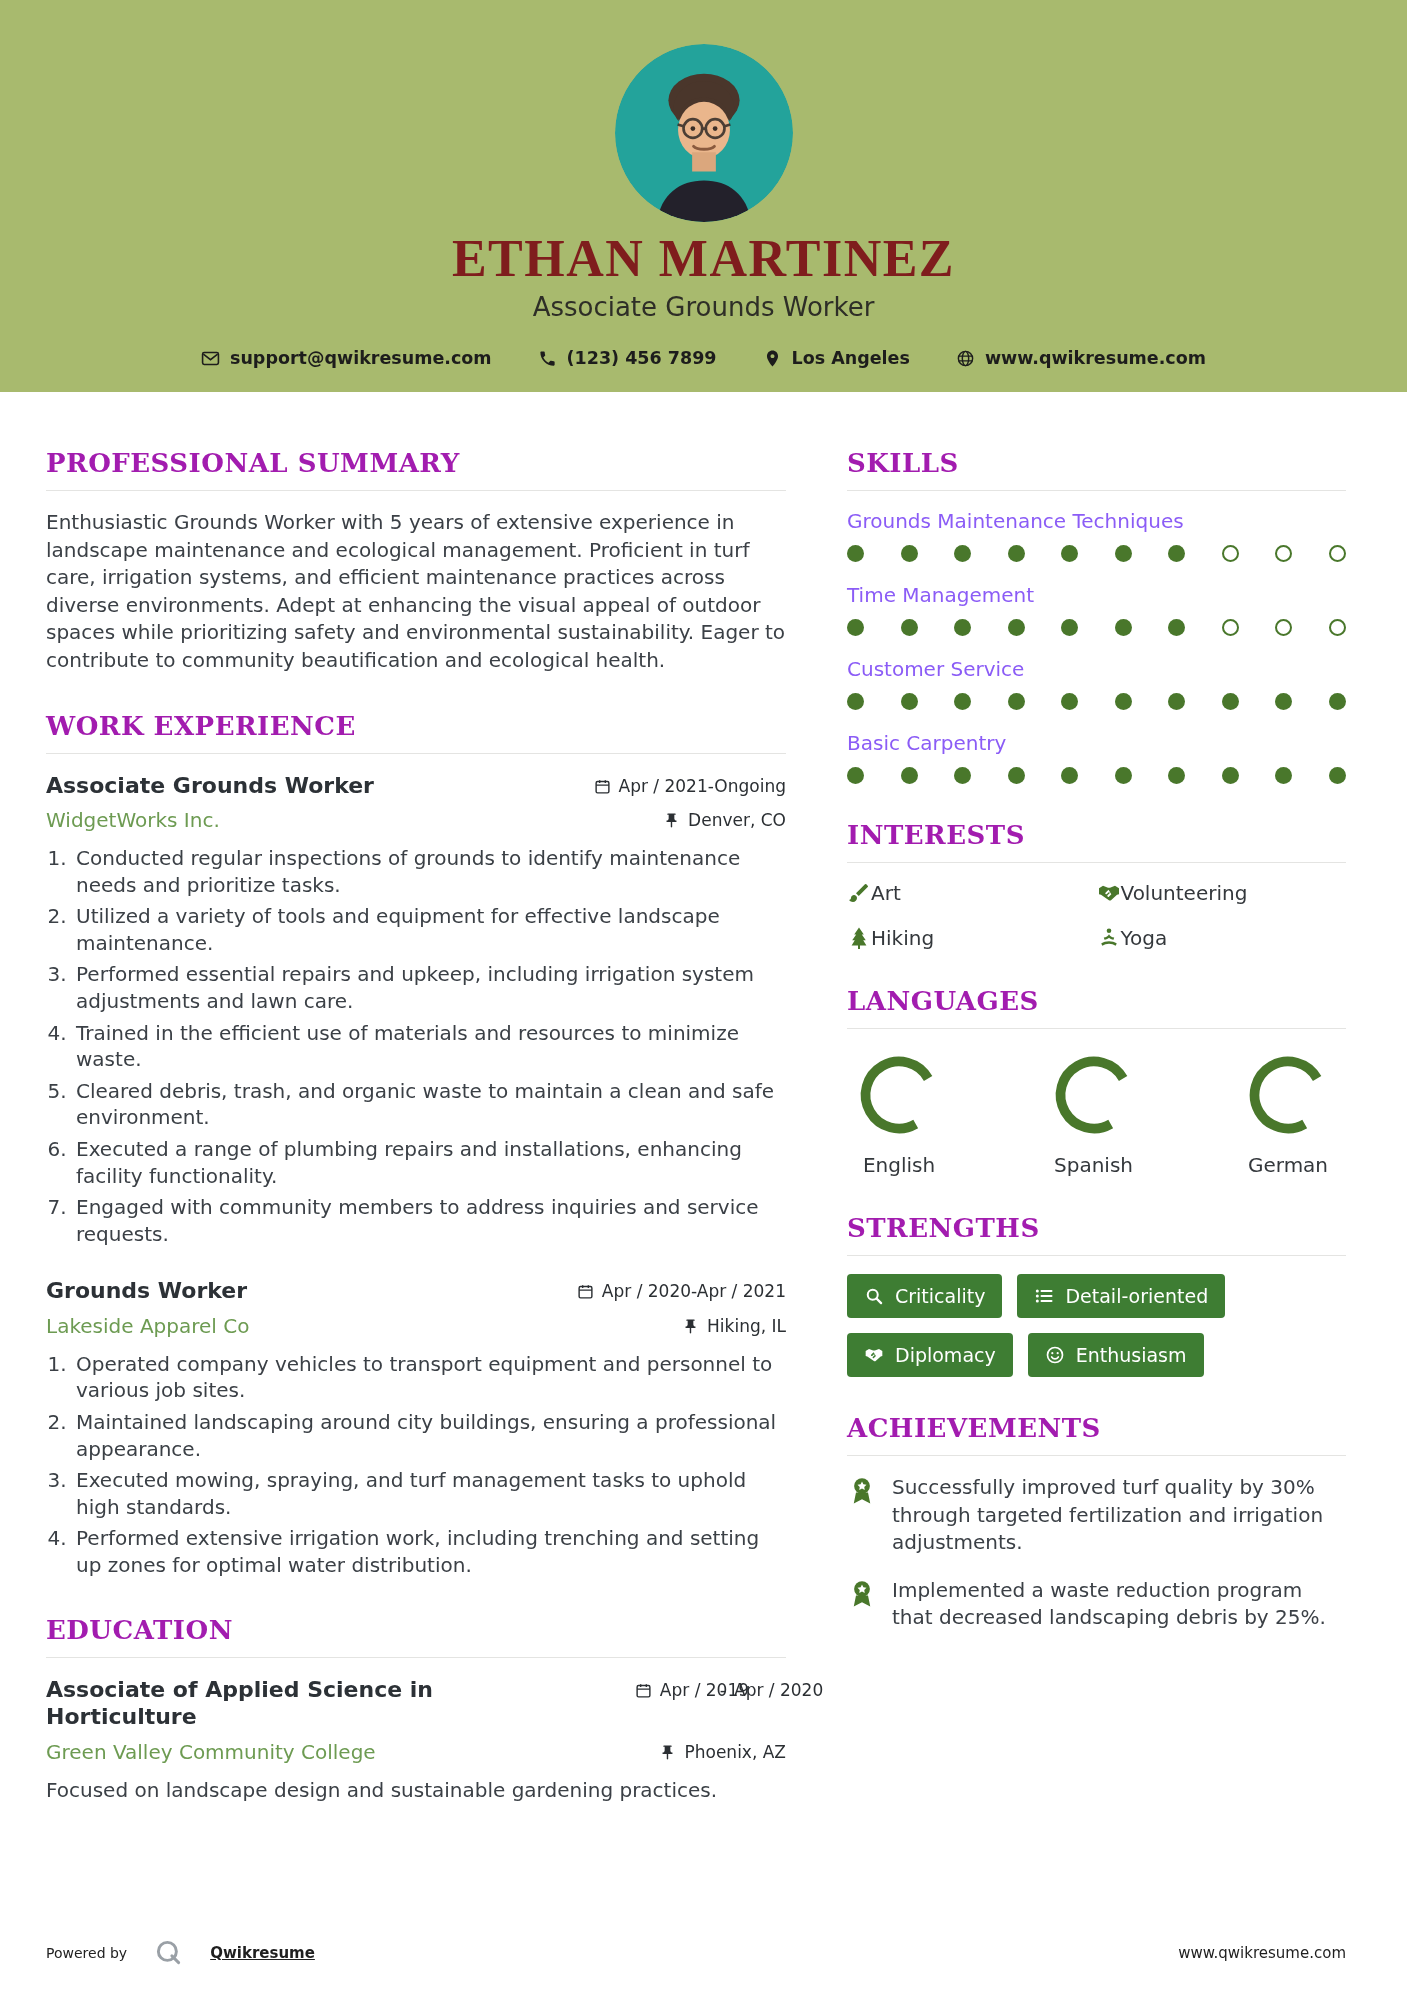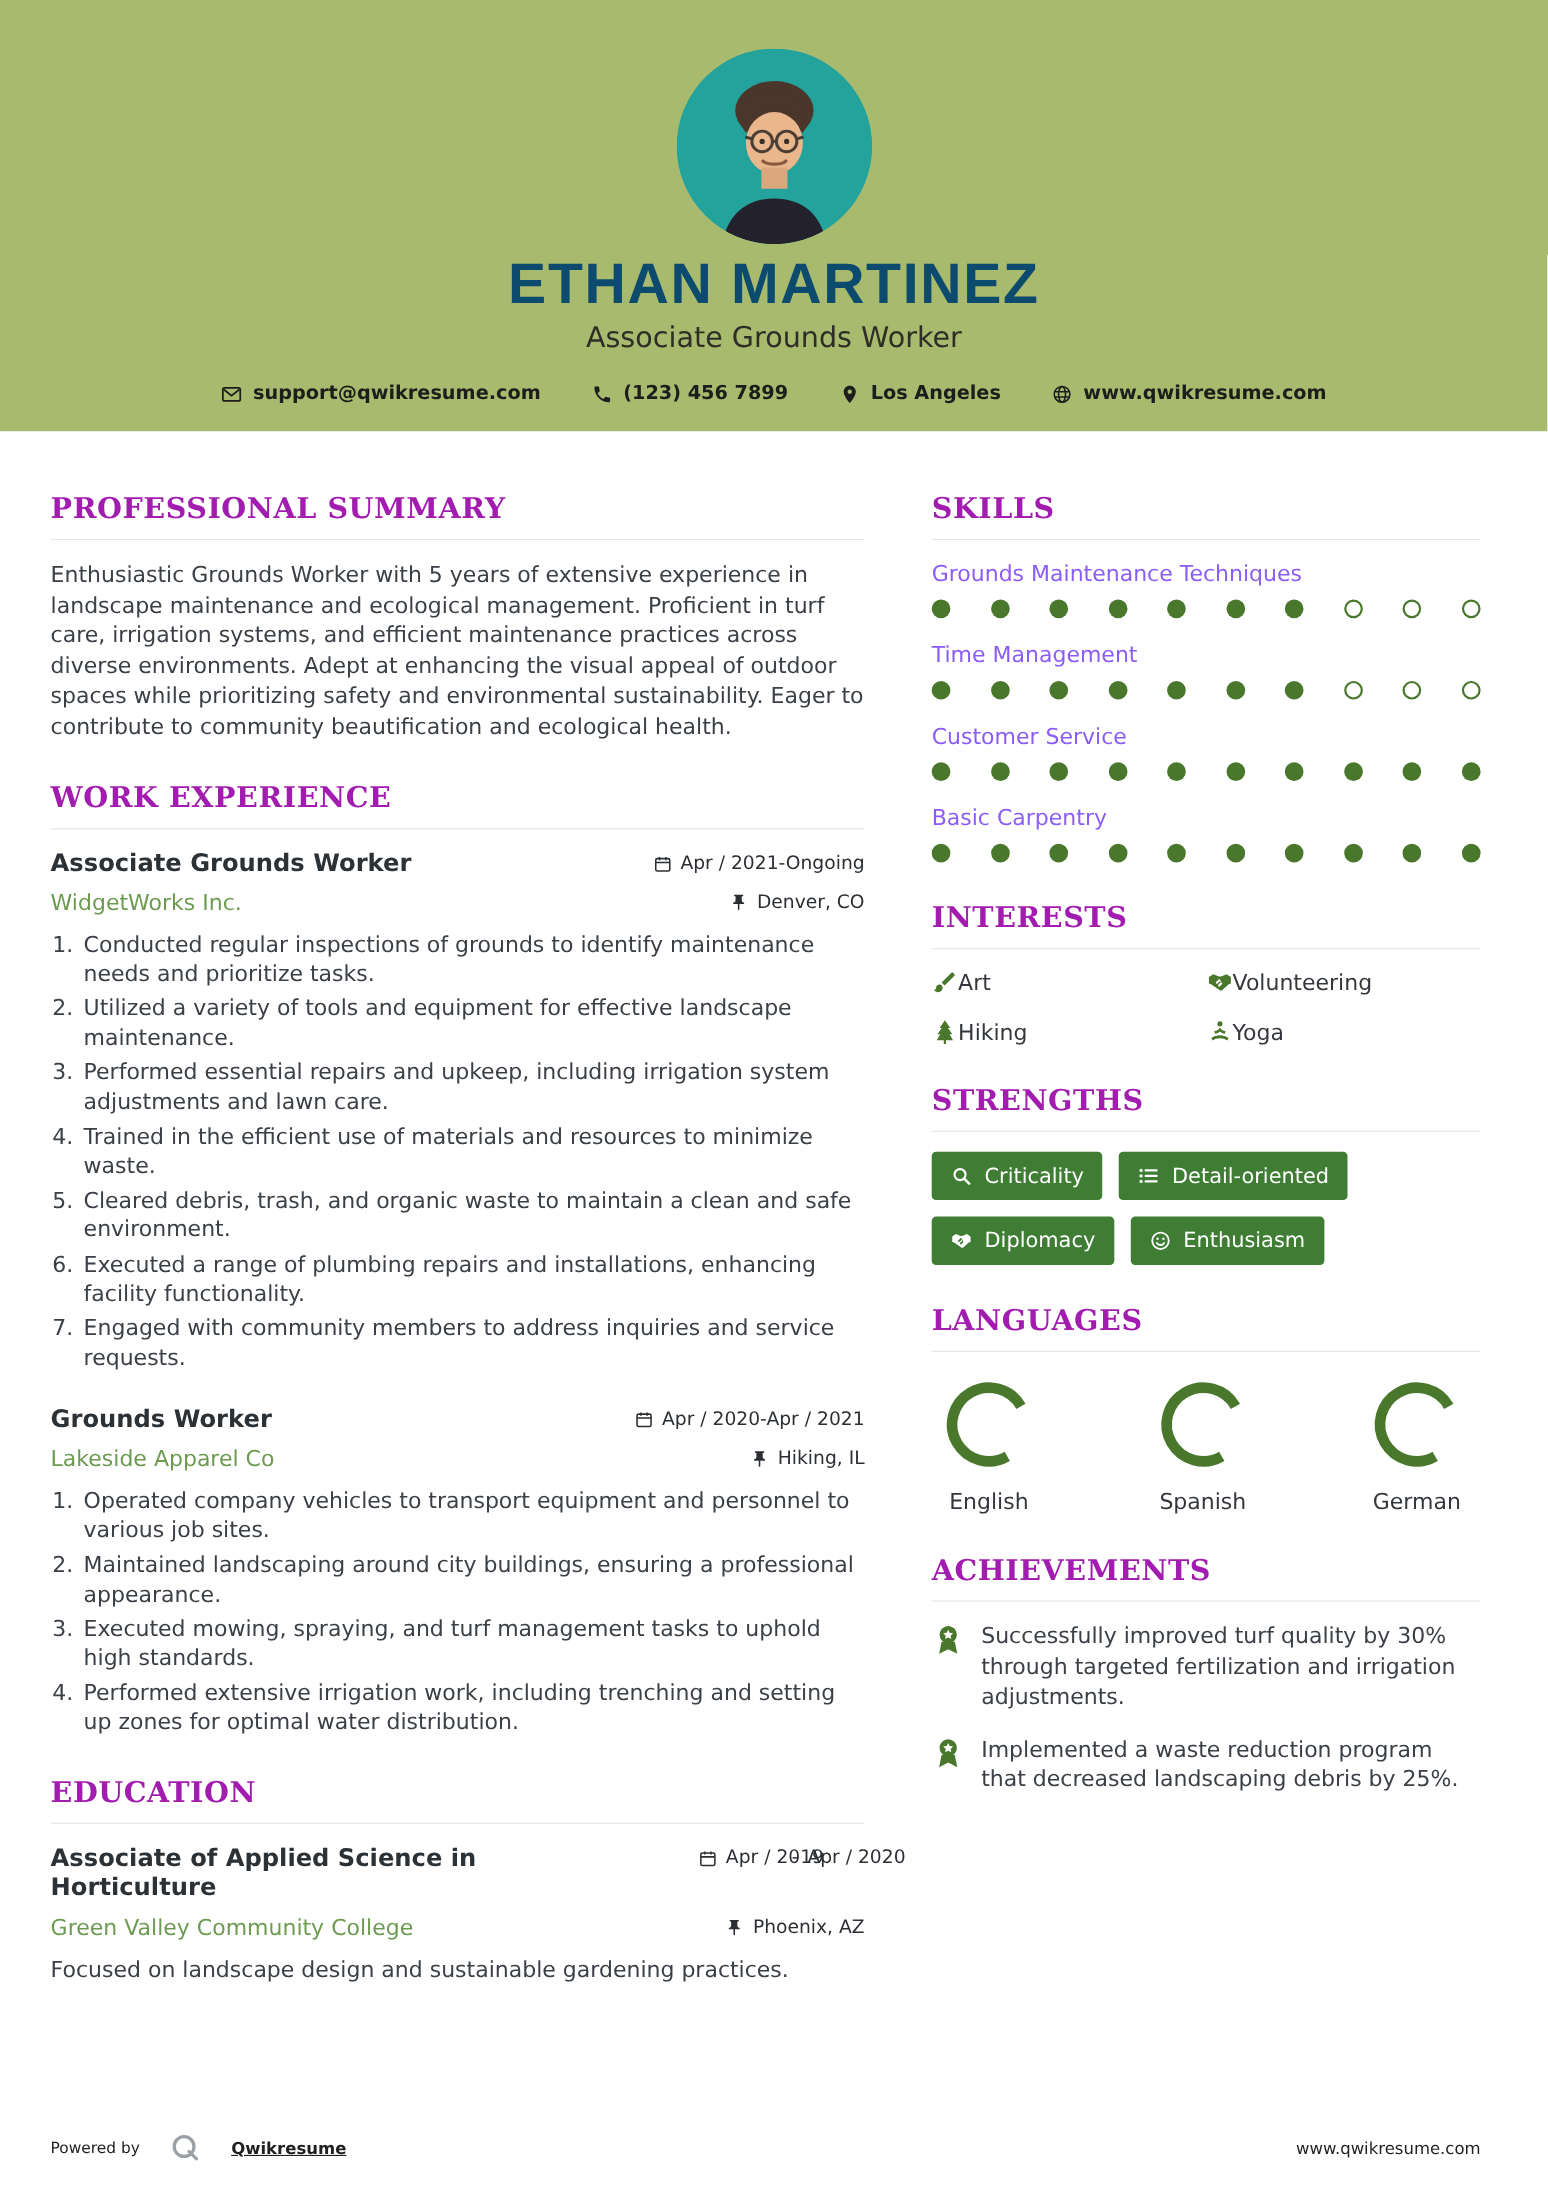--- a/index.html
+++ b/index.html
@@ -7,22 +7,22 @@
   body { width:1407px; }
   .page {
     position:relative; width:1407px; height:1990px; background:#fff;
     font-family:"DejaVu Sans","Liberation Sans",sans-serif; color:#3b4046; overflow:hidden;
   }
   
   .header { height:392px; background:var(--header-bg,#a8ba6e); text-align:center; padding-top:44px; }
   .photo { width:178px; height:178px; margin:0 auto; border-radius:50%; overflow:hidden; }
   .photo svg { display:block; width:100%; height:100%; }
   h1.name {
-    font-family:Liberation Sans, sans-serif; font-weight:700;
-    font-size:52px; letter-spacing:1.5px; color:#0c4a6e; margin-top:8px; line-height:1.1;
+    font-family:Liberation Serif, serif; font-weight:700;
+    font-size:52px; letter-spacing:1.5px; color:#7f1d1d; margin-top:8px; line-height:1.1;
   }
   .subtitle { font-size:26px; color:#2e2e27; margin-top:5px; }
   .contact { display:flex; justify-content:center; align-items:center; gap:46px; margin-top:26px; }
   .contact-item { display:flex; align-items:center; gap:10px; font-size:17.5px; font-weight:600; color:#1d1d1c; }
   .ci { width:19px; height:19px; color:#1d1d1c; flex:0 0 19px; }
   .ci svg { display:block; width:100%; height:100%; }
   
   .body { display:flex; gap:61px; padding:56px 61px 0 46px; }
   .col-left { flex:0 0 740px; width:740px; }
   .col-right { flex:1; min-width:0; }
@@ -384,20 +384,53 @@
                   <path d="M12 8.2c-.9 1.9-2.8 3.2-5.2 3.4l.7 2.1c1.9-.2 3.4-.9 4.5-2 1.1 1.1 2.6 1.8 4.5 2l.7-2.1c-2.4-.2-4.3-1.5-5.2-3.4z"></path>
                   <path d="M4.2 17.6c2.2-1.6 4.9-2.4 7.8-2.4s5.6.8 7.8 2.4l-1.2 2.2c-1.9-1.3-4.1-2-6.6-2s-4.7.7-6.6 2z"></path>
                 </svg>
               </span>
               <span>Yoga</span>
             </div>
           </div>
       </section>
 
       <section>
+        <h2 class="sec">LANGUAGES</h2>
+        <div class="langs">
+
+            <div class="lang">
+              <span class="donut">
+                <svg viewBox="0 0 100 100">
+                  <circle cx="50" cy="50" r="38" fill="none" stroke="#49772b" stroke-width="11" stroke-dasharray="179.1 59.7" transform="rotate(60 50 50)"></circle>
+                </svg>
+              </span>
+              <span class="lang-label">English</span>
+            </div>
+
+            <div class="lang">
+              <span class="donut">
+                <svg viewBox="0 0 100 100">
+                  <circle cx="50" cy="50" r="38" fill="none" stroke="#49772b" stroke-width="11" stroke-dasharray="179.1 59.7" transform="rotate(60 50 50)"></circle>
+                </svg>
+              </span>
+              <span class="lang-label">Spanish</span>
+            </div>
+
+            <div class="lang">
+              <span class="donut">
+                <svg viewBox="0 0 100 100">
+                  <circle cx="50" cy="50" r="38" fill="none" stroke="#49772b" stroke-width="11" stroke-dasharray="179.1 59.7" transform="rotate(60 50 50)"></circle>
+                </svg>
+              </span>
+              <span class="lang-label">German</span>
+            </div>
+          </div>
+      </section>
+
+      <section>
         <h2 class="sec">STRENGTHS</h2>
         <div class="chips">
 
             <span class="chip">
               <span class="icn">
                 <svg viewBox="0 0 24 24" fill="none" stroke="currentColor">
                   <circle cx="10.5" cy="10.5" r="6" stroke-width="2.4"></circle>
                   <path d="M15 15l5.5 5.5" stroke-width="2.8" stroke-linecap="round"></path>
                 </svg>
               </span>
@@ -433,53 +466,20 @@
               <span class="icn">
                 <svg viewBox="0 0 24 24" fill="none" stroke="currentColor">
                   <circle cx="12" cy="12" r="9" stroke-width="2"></circle>
                   <circle cx="8.8" cy="9.8" r="1.3" fill="currentColor" stroke="none"></circle>
                   <circle cx="15.2" cy="9.8" r="1.3" fill="currentColor" stroke="none"></circle>
                   <path d="M8 14.3c1 1.5 2.4 2.3 4 2.3s3-.8 4-2.3" stroke-width="2" stroke-linecap="round"></path>
                 </svg>
               </span>
               <span>Enthusiasm</span>
             </span>
-          </div>
-      </section>
-
-      <section>
-        <h2 class="sec">LANGUAGES</h2>
-        <div class="langs">
-
-            <div class="lang">
-              <span class="donut">
-                <svg viewBox="0 0 100 100">
-                  <circle cx="50" cy="50" r="38" fill="none" stroke="#49772b" stroke-width="11" stroke-dasharray="179.1 59.7" transform="rotate(60 50 50)"></circle>
-                </svg>
-              </span>
-              <span class="lang-label">English</span>
-            </div>
-
-            <div class="lang">
-              <span class="donut">
-                <svg viewBox="0 0 100 100">
-                  <circle cx="50" cy="50" r="38" fill="none" stroke="#49772b" stroke-width="11" stroke-dasharray="179.1 59.7" transform="rotate(60 50 50)"></circle>
-                </svg>
-              </span>
-              <span class="lang-label">Spanish</span>
-            </div>
-
-            <div class="lang">
-              <span class="donut">
-                <svg viewBox="0 0 100 100">
-                  <circle cx="50" cy="50" r="38" fill="none" stroke="#49772b" stroke-width="11" stroke-dasharray="179.1 59.7" transform="rotate(60 50 50)"></circle>
-                </svg>
-              </span>
-              <span class="lang-label">German</span>
-            </div>
           </div>
       </section>
 
       <section>
         <h2 class="sec">ACHIEVEMENTS</h2>
         <div>
 
             <div class="ach-item">
               <span class="ach-icon">
                 <svg viewBox="0 0 24 24" fill="currentColor">

